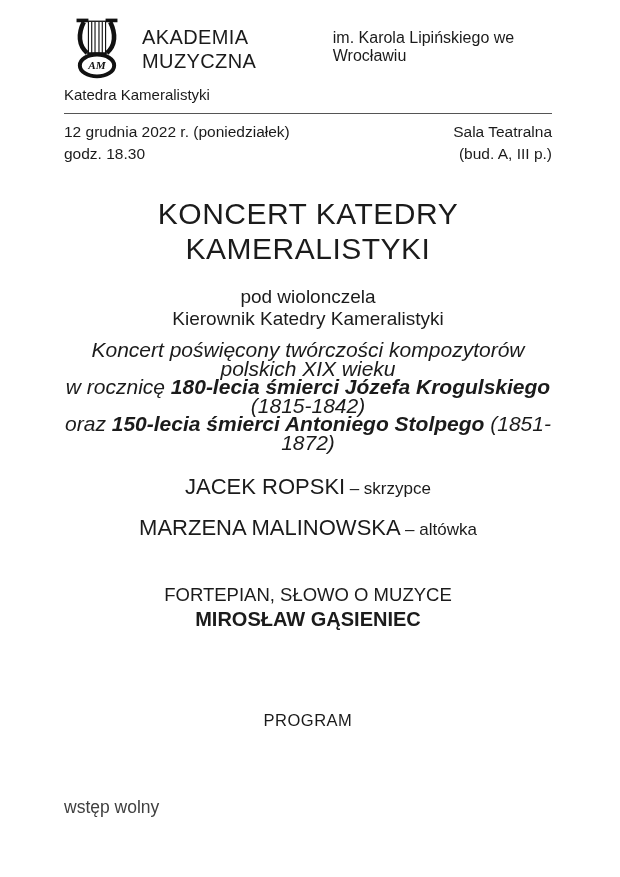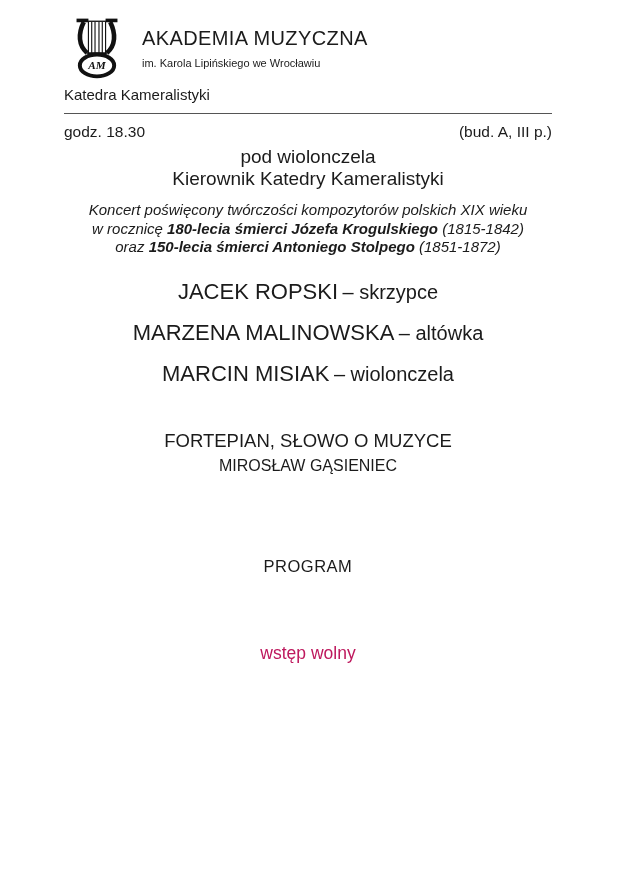--- a/index.html
+++ b/index.html
@@ -11,51 +11,51 @@
     color:#1b1b1b;
     font-family:"Liberation Sans", sans-serif;
     overflow:hidden;
     box-sizing:border-box;
   }
   .inner { padding:16px 68px 0 64px; }
 
   
   .brand { display:flex; align-items:center; gap:12px; height:66px; }
   .logo { flex:0 0 auto; }
-  .brand-text { display:flex; flex-direction:column; justify-content:center; }
+  .brand-text { display:flex; flex-direction:row; justify-content:center; }
   .brand-name { font-size:20px; letter-spacing:0.4px; line-height:24px; }
-  .brand-sub  { font-size:11px; line-height:18px; margin-top:4px; }
+  .brand-sub  { font-size:16px; line-height:18px; margin-top:4px; }
 
   .dept { font-size:15px; line-height:18px; margin-top:4px; }
   .rule { border:none; border-top:1.4px solid #555; margin:9px 0 0 0; }
 
   .meta { margin-top:7px; }
   .meta-row { display:flex; justify-content:space-between; font-size:15.5px; line-height:22px; }
 
   
   .title { text-align:center; font-size:30px; line-height:35px; font-weight:400; letter-spacing:0.5px; margin-top:31px; }
   .patronage { text-align:center; font-size:19px; line-height:21.5px; margin-top:3px; }
 
-  .dedication { text-align:center; font-style:italic; font-size:15px; line-height:18.5px; margin-top:12px; }
+  .dedication { text-align:center; font-style:italic; font-size:21px; line-height:18.5px; margin-top:12px; }
   .dedication b { font-weight:700; }
 
   .performers { text-align:center; margin-top:22px; }
   .performer-line { line-height:26px; margin-bottom:13px; white-space:nowrap; }
   .performer-name { font-size:22px; font-weight:400; }
-  .performer-instrument { font-size:20px; }
+  .performer-instrument { font-size:17px; }
 
   .piano { text-align:center; margin-top:40px; }
   .piano-role { font-size:18.5px; line-height:23px; }
-  .piano-name { font-size:16px; font-weight:400; line-height:27px; }
+  .piano-name { font-size:20px; font-weight:700; line-height:27px; }
 
   .program { text-align:center; margin-top:77px; }
   .program-heading { font-size:16.5px; line-height:20px; letter-spacing:0.5px; }
   .program-composers { font-size:17.5px; font-weight:700; line-height:23px; margin-top:2px; }
 
-  .admission { text-align:center; margin-top:66px; font-size:17.5px; line-height:22px; color:#be185d; }
+  .admission { text-align:left; margin-top:66px; font-size:17.5px; line-height:22px; color:#404040; }
 </style>
 </head>
 <body>
 
 <div class="page">
   <div class="inner">
 
     <header>
       <div class="brand">
         <span class="logo">
@@ -82,27 +82,35 @@
           <div class="brand-sub">im. Karola Lipińskiego we Wrocławiu</div>
         </div>
       </div>
 
       <div class="dept">Katedra Kameralistyki</div>
 
       <hr class="rule">
 
       <div class="meta">
         <div class="meta-row">
+          <span>12 grudnia 2022 r. (poniedziałek)</span>
+          <span>Sala Teatralna</span>
+        </div>
+        <div class="meta-row">
           <span>godz. 18.30</span>
           <span>(bud. A, III p.)</span>
         </div>
       </div>
     </header>
 
     <main>
+      <h1 class="title">
+        <span>KONCERT KATEDRY</span><br>
+        <span>KAMERALISTYKI</span>
+      </h1>
 
       <div class="patronage">
         <div>pod wiolonczela</div>
         <div>Kierownik Katedry Kameralistyki</div>
       </div>
 
       <div class="dedication">
         <div>Koncert poświęcony twórczości kompozytorów polskich XIX wieku</div>
         <div><span>w rocznicę </span><b>180-lecia śmierci Józefa Krogulskiego</b><span> (1815-1842)</span></div>
         <div><span>oraz </span><b>150-lecia śmierci Antoniego Stolpego</b><span> (1851-1872)</span></div>
@@ -110,24 +118,20 @@
 
       <div class="performers">
         <div class="performer-line">
           <span class="performer-name">JACEK ROPSKI</span>
           <span class="performer-instrument">– skrzypce</span>
         </div>
         <div class="performer-line">
           <span class="performer-name">MARZENA MALINOWSKA</span>
           <span class="performer-instrument">– altówka</span>
         </div>
-        <div class="performer-line">
-          <span class="performer-name">MARCIN MISIAK</span>
-          <span class="performer-instrument">– wiolonczela</span>
-        </div>
       </div>
 
       <div class="piano">
         <div class="piano-role">FORTEPIAN, SŁOWO O MUZYCE</div>
         <div class="piano-name">MIROSŁAW GĄSIENIEC</div>
       </div>
 
       <div class="program">
         <div class="program-heading">PROGRAM</div>
       </div>

